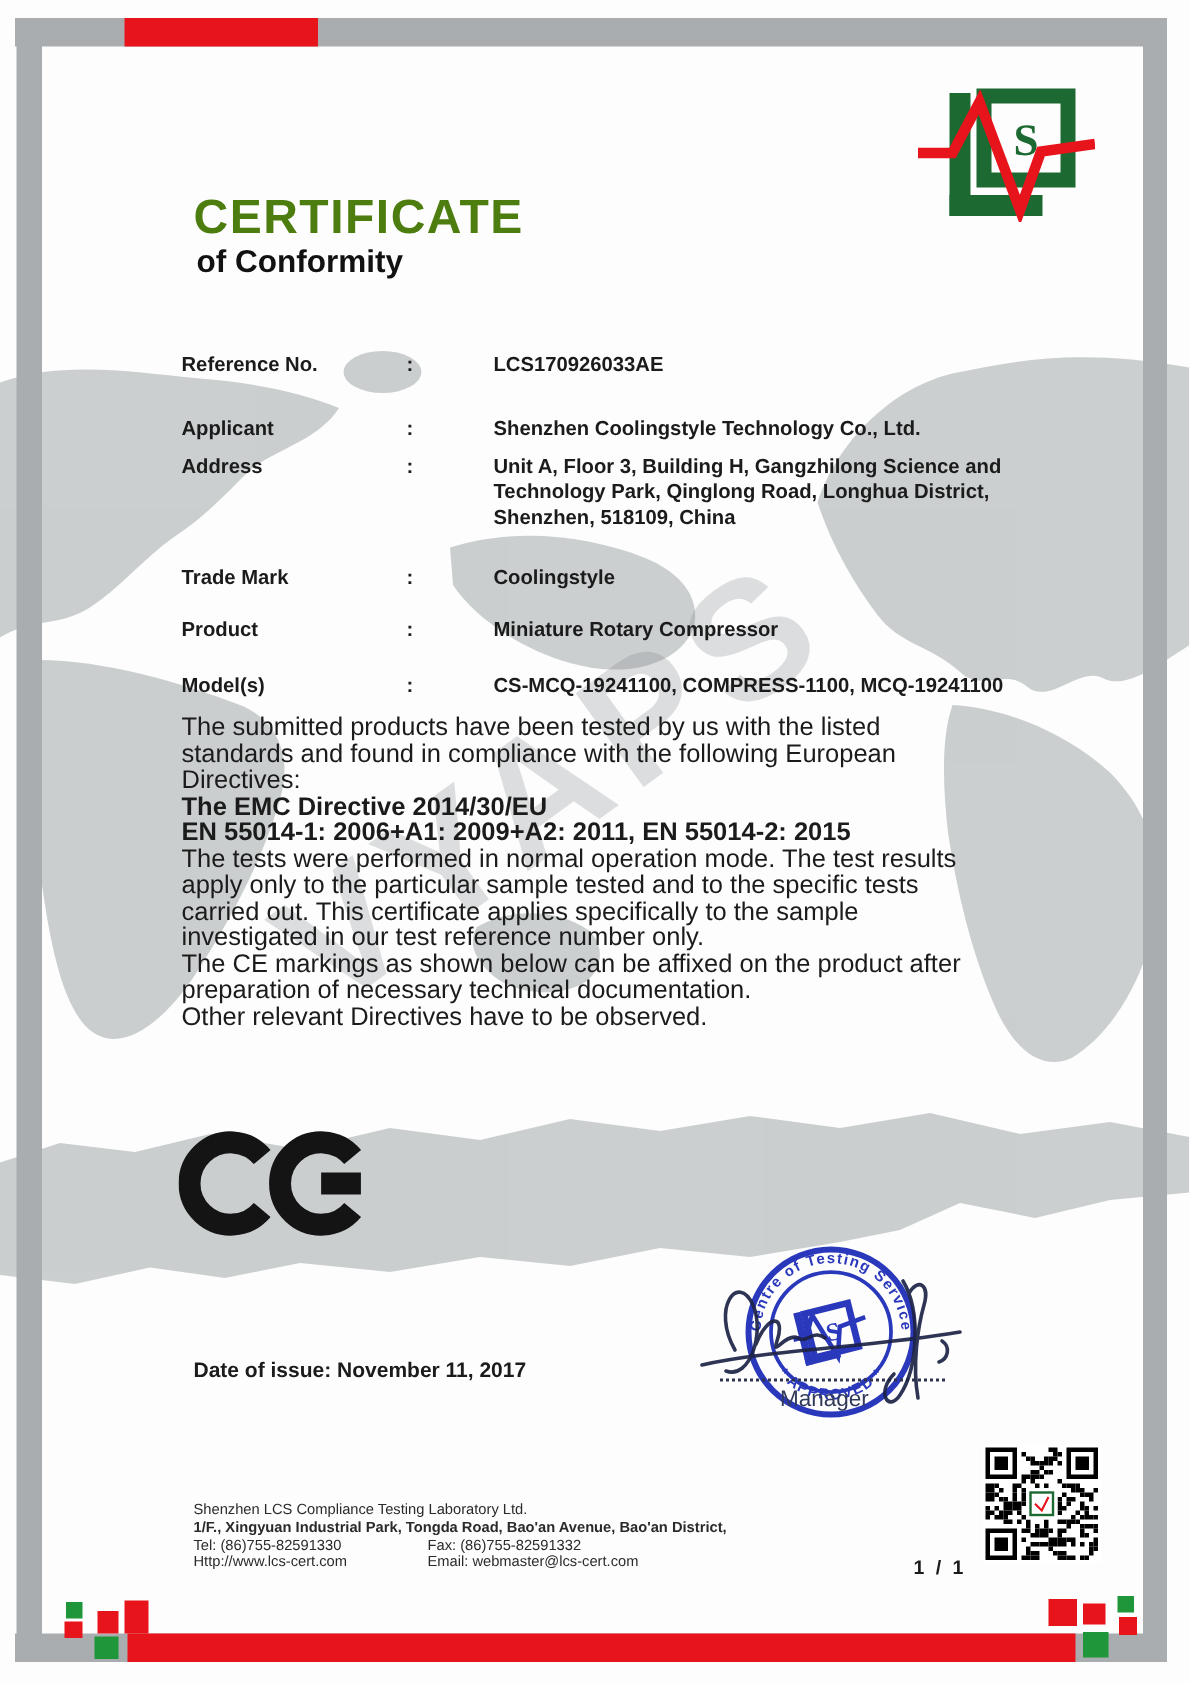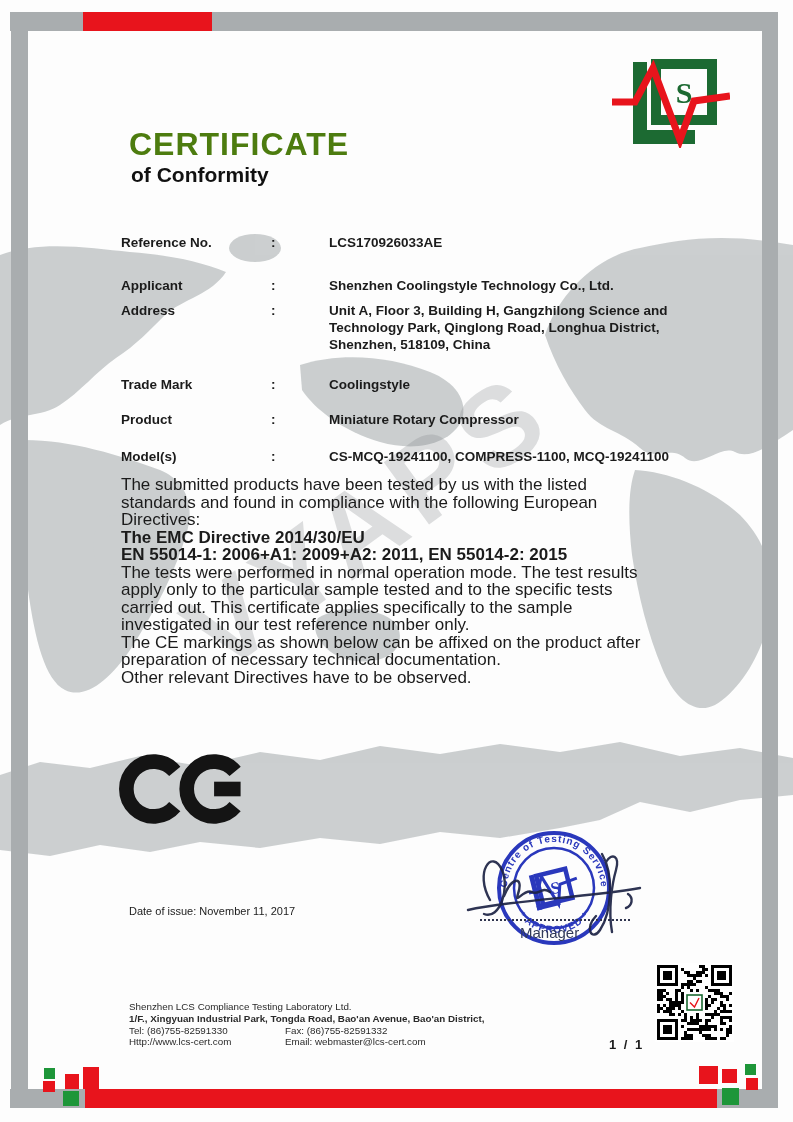--- a/index.html
+++ b/index.html
@@ -23,21 +23,21 @@
   .flabel{width:112px;flex:none;}
   .fcolon{width:20px;flex:none;}
   .fvalue{flex:1;}
   #fields .r1{margin-bottom:26px;} #fields .r2{margin-bottom:8px;} #fields .r3{margin-bottom:23px;}
   #fields .r4{margin-bottom:18px;} #fields .r5{margin-bottom:20px;}
   #bodytext{left:121px;top:476px;width:545px;font-size:17px;line-height:17.5px;}
   #bodytext p{margin:0;}
   .mb10{margin-bottom:10px;} .mb11{margin-bottom:11px;} .mb7{margin-bottom:7px;}
   .bold{font-weight:bold;}
   #cemark{left:119px;top:747px;z-index:4;}
-  #dateissue{left:129px;top:905px;font-size:11px;font-weight:normal;}
+  #dateissue{left:129px;top:905px;font-size:14px;font-weight:bold;}
   
   #stamp{left:495px;top:828px;z-index:6;}
   #sig{left:462px;top:836px;z-index:8;}
   #sigline{left:480px;top:919px;width:150px;border-top:2px dotted #30354f;z-index:7;}
   #manager{left:520px;top:924px;font-size:15px;font-weight:normal;color:#323a5a;z-index:7;}
   
   #footer{left:129px;top:1001px;font-size:9.8px;line-height:11.8px;color:#2a2a2a;z-index:4;}
   #contacts{display:grid;grid-template-columns:156px auto;}
   #qr{left:655px;top:963px;z-index:4;}
   #pagenum{left:609px;top:1037px;font-size:13px;font-weight:bold;letter-spacing:2px;z-index:4;}

